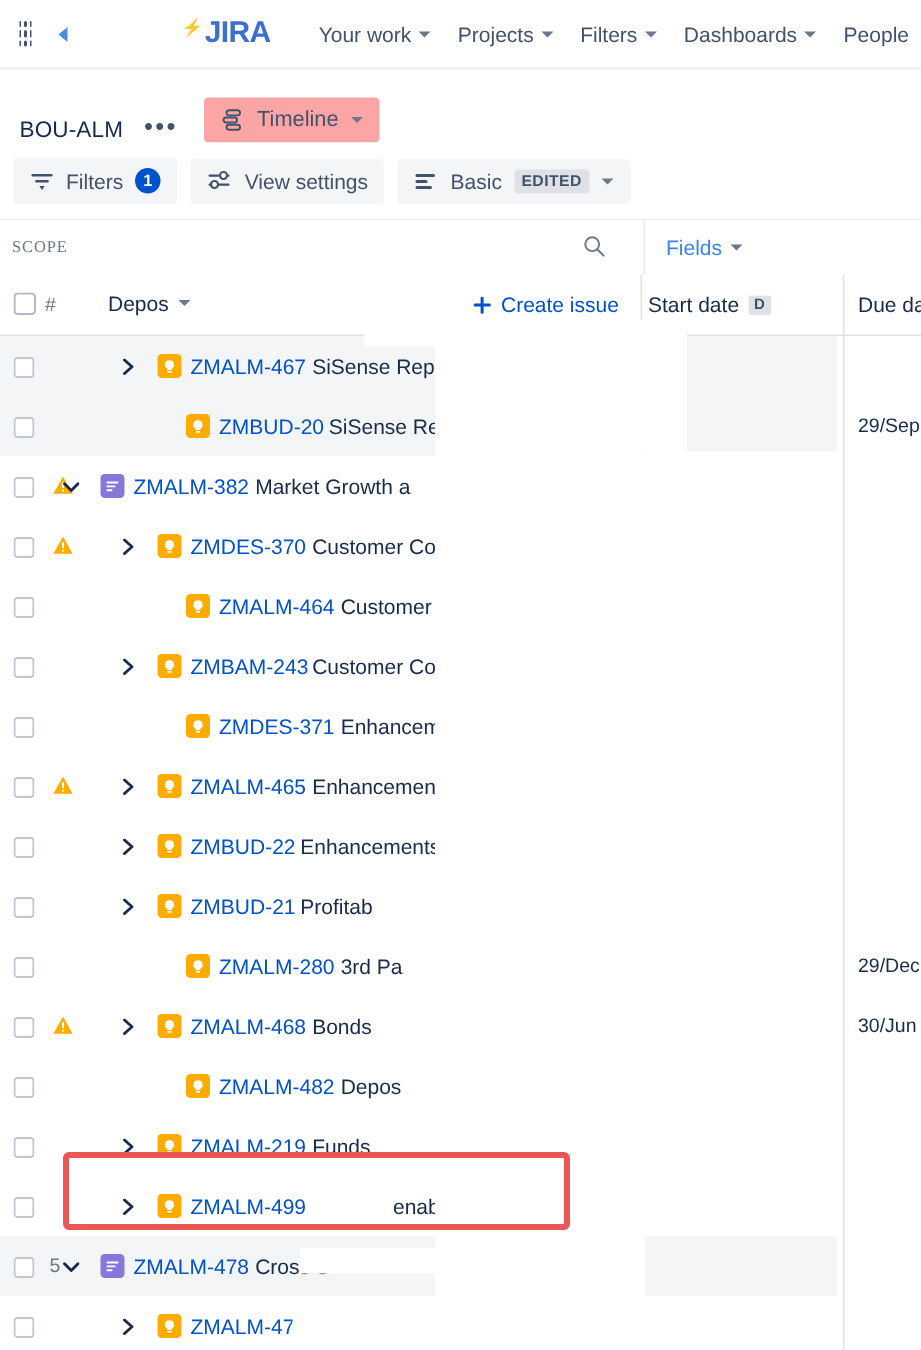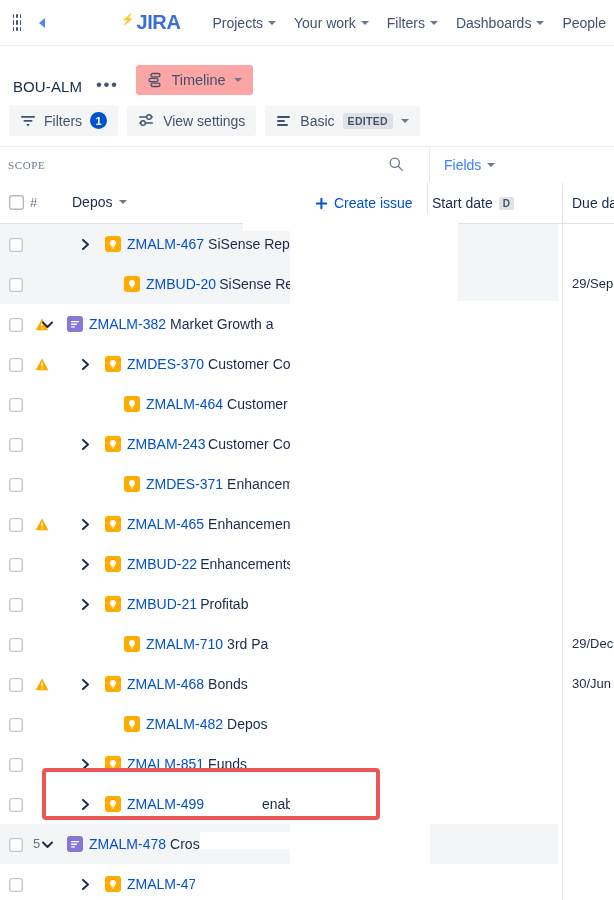--- a/index.html
+++ b/index.html
@@ -128,25 +128,25 @@
       <svg width="14" height="14" viewBox="0 0 14 14">
           <path d="M10 2 L4 7 L10 12 Z" fill="#4c8ce0"></path>
         </svg>
     </div>
     <div class="jira-logo">
       <span class="jira-mark">⚡</span>
       <span class="jira-word">JIRA</span>
     </div>
     <div class="navitems">
       <div class="navitem">
+        <span>Your work</span>
+        <span class="caret"></span>
+      </div>
+      <div class="navitem">
         <span>Projects</span>
-        <span class="caret"></span>
-      </div>
-      <div class="navitem">
-        <span>Your work</span>
         <span class="caret"></span>
       </div>
       <div class="navitem">
         <span>Filters</span>
         <span class="caret"></span>
       </div>
       <div class="navitem">
         <span>Dashboards</span>
         <span class="caret"></span>
       </div>
@@ -430,21 +430,21 @@
       <div class="row" style="top: 400px;">
         <span class="rchk"><svg width="14" height="14" viewBox="0 0 14 14">
             <rect x="0.7" y="0.7" width="12.6" height="12.6" rx="2" fill="#fff" stroke="#c1c7d0" stroke-width="1.3"></rect>
           </svg></span>
         <span class="rtype story" style="left:124px">
           <svg width="10" height="11" viewBox="0 0 10 11">
             <path d="M5 1.1 A3 3 0 0 1 6.6 6.7 L6.6 7.7 L3.4 7.7 L3.4 6.7 A3 3 0 0 1 5 1.1 Z" fill="#fff"></path>
             <rect x="3.6" y="8.4" width="2.8" height="1.1" rx=".5" fill="#fff"></rect>
           </svg>
         </span>
-        <span class="rkey" style="left:146px">ZMALM-710</span>
+        <span class="rkey" style="left:146px">ZMALM-280</span>
         <span class="rsum" style="left:227.10000000000002px">3rd Pa</span>
         <span class="rdate" style="left:572px">29/Dec</span>
       </div>
       <div class="row" style="top: 440px;">
         <span class="rchk"><svg width="14" height="14" viewBox="0 0 14 14">
             <rect x="0.7" y="0.7" width="12.6" height="12.6" rx="2" fill="#fff" stroke="#c1c7d0" stroke-width="1.3"></rect>
           </svg></span>
         <span class="rwarn"><svg width="14" height="13" viewBox="0 0 14 13">
             <path d="M7 0.6 L13.4 12.2 L0.6 12.2 Z" fill="#ffab00"></path>
             <rect x="6.3" y="4.4" width="1.4" height="4" rx=".6" fill="#fff"></rect>
@@ -486,21 +486,21 @@
           <svg width="9" height="11" viewBox="0 0 9 11">
             <path d="M2 1 L7 5.5 L2 10" fill="none" stroke="#172b4d" stroke-width="1.9" stroke-linecap="round" stroke-linejoin="round"></path>
           </svg>
         </span>
         <span class="rtype story" style="left:105px">
           <svg width="10" height="11" viewBox="0 0 10 11">
             <path d="M5 1.1 A3 3 0 0 1 6.6 6.7 L6.6 7.7 L3.4 7.7 L3.4 6.7 A3 3 0 0 1 5 1.1 Z" fill="#fff"></path>
             <rect x="3.6" y="8.4" width="2.8" height="1.1" rx=".5" fill="#fff"></rect>
           </svg>
         </span>
-        <span class="rkey" style="left:127px">ZMALM-851</span>
+        <span class="rkey" style="left:127px">ZMALM-219</span>
         <span class="rsum" style="left:208.10000000000002px">Funds</span>
       </div>
       <div class="row" style="top: 560px;">
         <span class="rchk"><svg width="14" height="14" viewBox="0 0 14 14">
             <rect x="0.7" y="0.7" width="12.6" height="12.6" rx="2" fill="#fff" stroke="#c1c7d0" stroke-width="1.3"></rect>
           </svg></span>
         <span class="rexp" style="left:79px">
           <svg width="9" height="11" viewBox="0 0 9 11">
             <path d="M2 1 L7 5.5 L2 10" fill="none" stroke="#172b4d" stroke-width="1.9" stroke-linecap="round" stroke-linejoin="round"></path>
           </svg>

